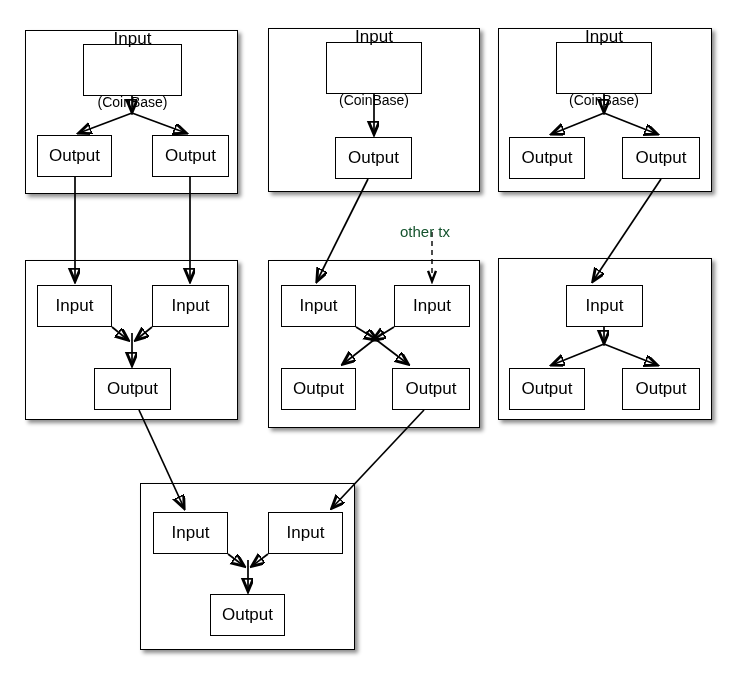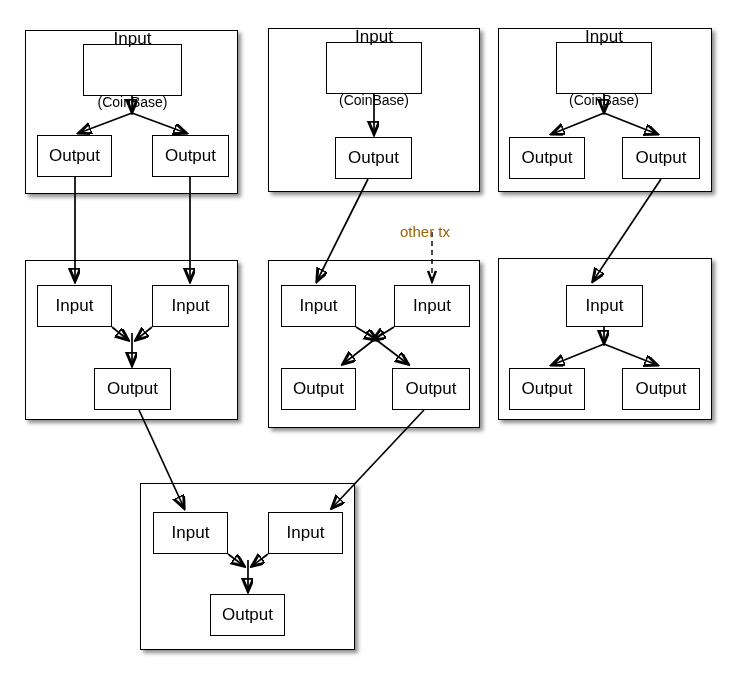--- a/index.html
+++ b/index.html
@@ -41,21 +41,21 @@
     font-size: 17px;
   }
   .node .sub {
     font-size: 14px;
     margin-top: 47px;
   }
   
   .annot {
     position: absolute;
     font-size: 15px;
-    color: #a16207;
+    color: #14532d;
     white-space: nowrap;
   }
   
   #wires {
     position: absolute;
     left: 0;
     top: 0;
     width: 743px;
     height: 684px;
     pointer-events: none;

